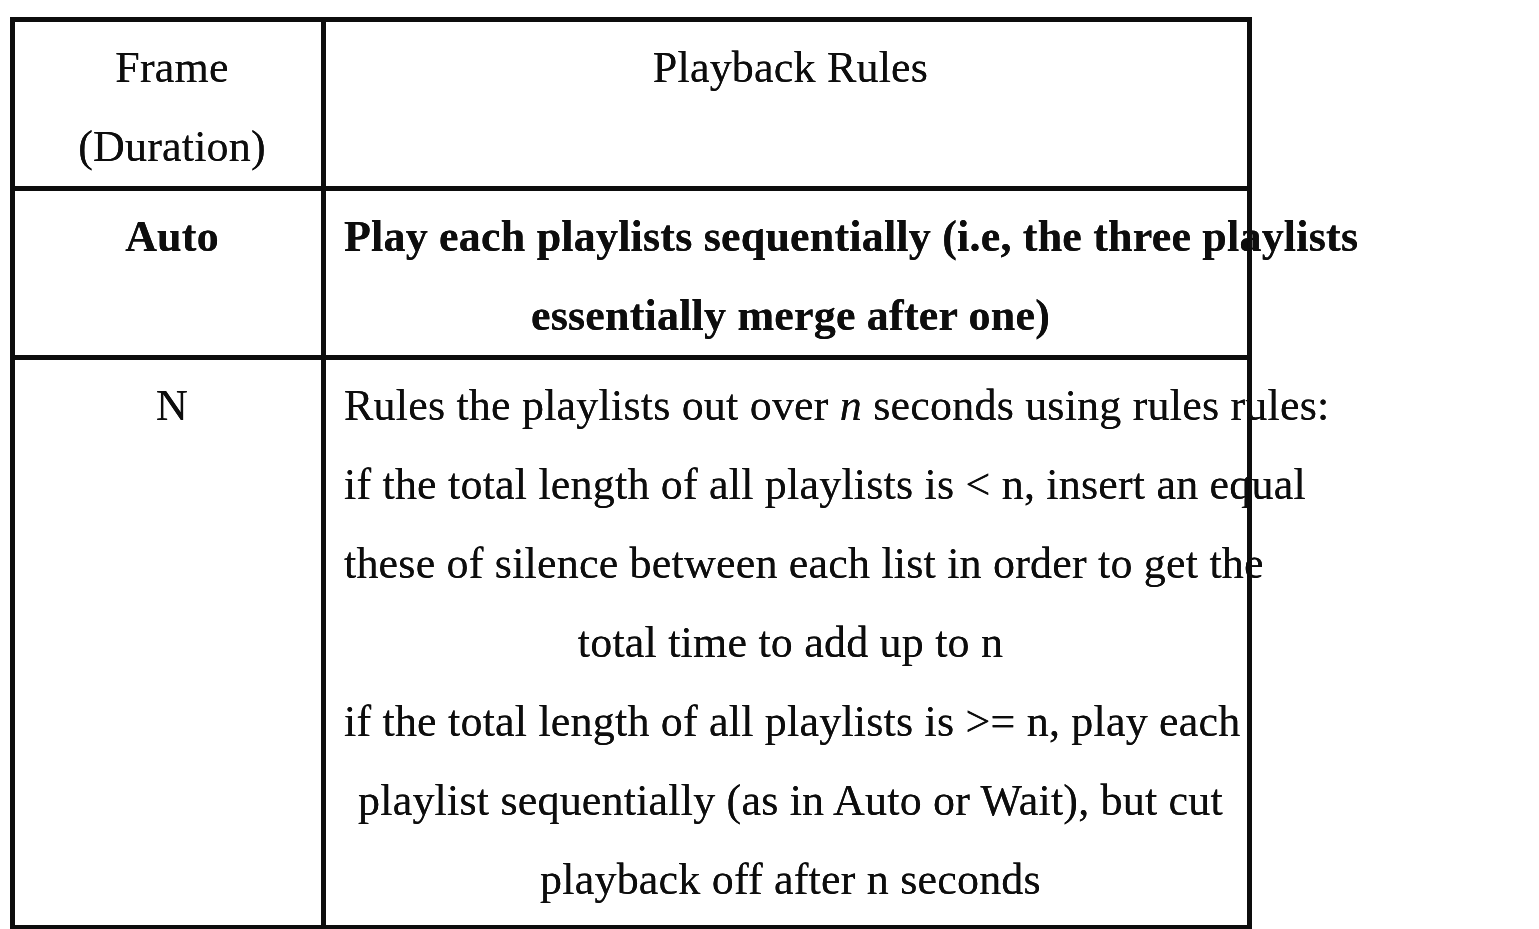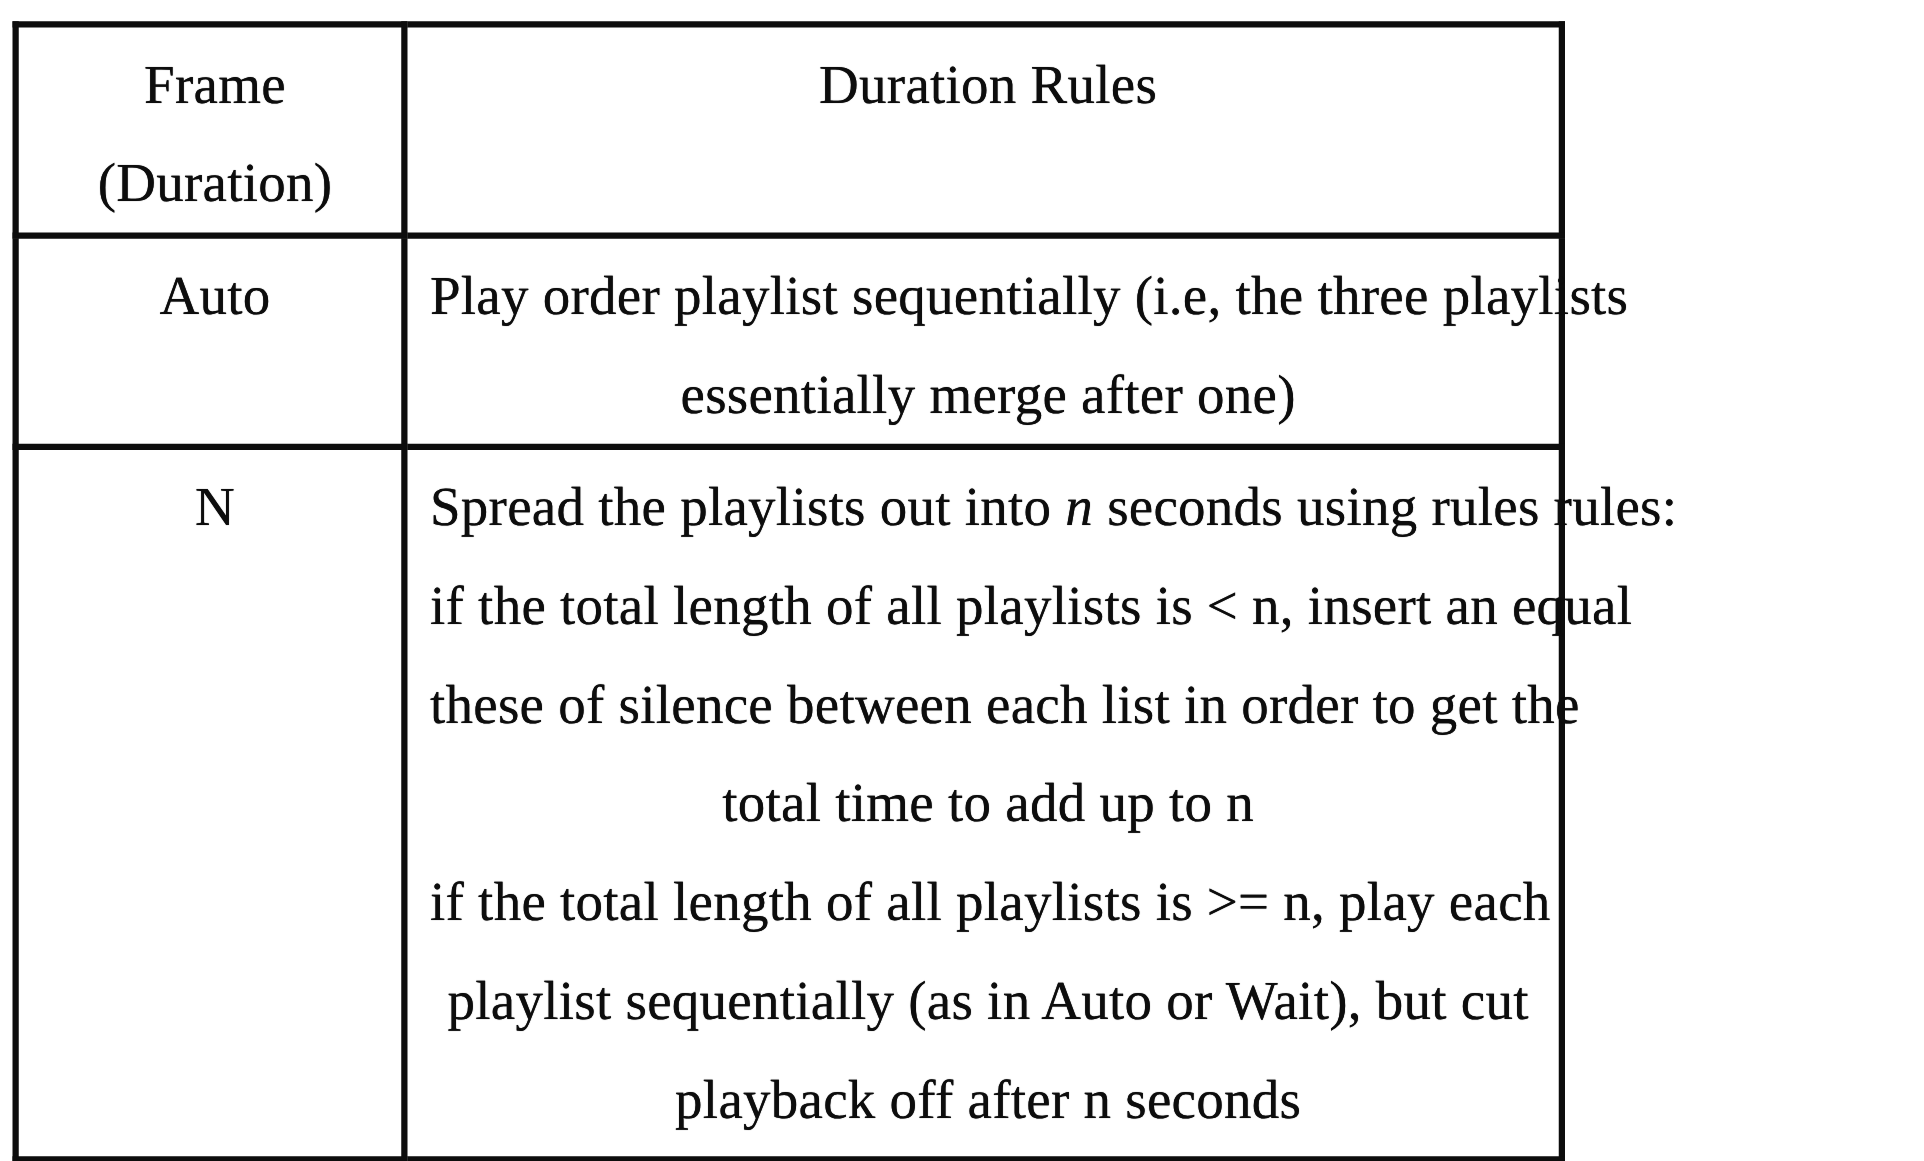--- a/index.html
+++ b/index.html
@@ -32,21 +32,21 @@
     border: 5px solid #0d0d0d;
     vertical-align: top;
     padding: 6px 10px 0 18px;
     font-size: 44px;
     line-height: 79px;
     letter-spacing: 0.2px;
     background: #ffffff;
   }
   .col-frame { width: 278px; }
   .row-header  { height: 163px; }
-  .row-auto    { height: 163px; }
+  .row-auto    { height: 163px; font-weight: bold; }
   .row-n       { height: 570px; }
   .line {
     white-space: nowrap;
     
     text-shadow: 0 0 0.6px #0d0d0d;
   }
   .italic-var {
     font-style: italic;
   }
 </style>
@@ -56,41 +56,41 @@
 <div class="page">
   <table class="rules-table">
     <tbody>
 
       <tr class="row-header">
         <td class="col-frame">
           <div class="line">Frame</div>
           <div class="line">(Duration)</div>
         </td>
         <td class="col-rules">
-          <div class="line">Duration Rules</div>
+          <div class="line">Playback Rules</div>
         </td>
       </tr>
 
       <tr class="row-auto">
         <td class="col-frame">
           <div class="line">Auto</div>
         </td>
         <td class="col-rules">
-          <div class="line">Play order playlist sequentially (i.e, the three playlists</div>
+          <div class="line">Play each playlists sequentially (i.e, the three playlists</div>
           <div class="line">essentially merge after one)</div>
         </td>
       </tr>
 
       <tr class="row-n">
         <td class="col-frame">
           <div class="line">N</div>
         </td>
         <td class="col-rules">
           <div class="line">
-            <span>Spread the playlists out into </span><span class="italic-var">n</span><span> seconds using rules rules:</span>
+            <span>Rules the playlists out over </span><span class="italic-var">n</span><span> seconds using rules rules:</span>
           </div>
           <div class="line">if the total length of all playlists is &lt; n, insert an equal</div>
           <div class="line">these of silence between each list in order to get the</div>
           <div class="line">total time to add up to n</div>
           <div class="line">if the total length of all playlists is &gt;= n, play each</div>
           <div class="line">playlist sequentially (as in Auto or Wait), but cut</div>
           <div class="line">playback off after n seconds</div>
         </td>
       </tr>
 

